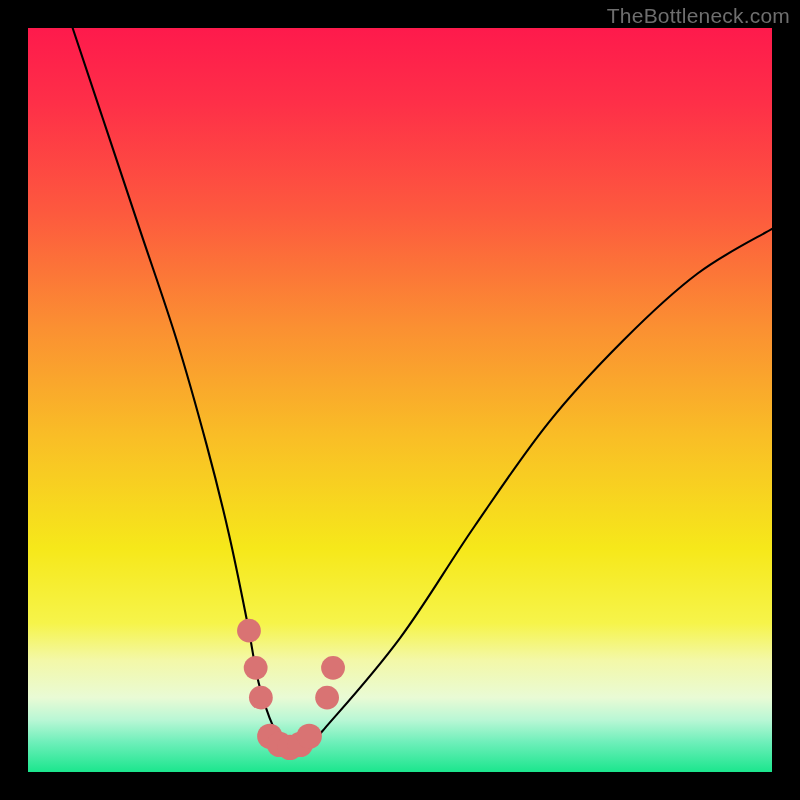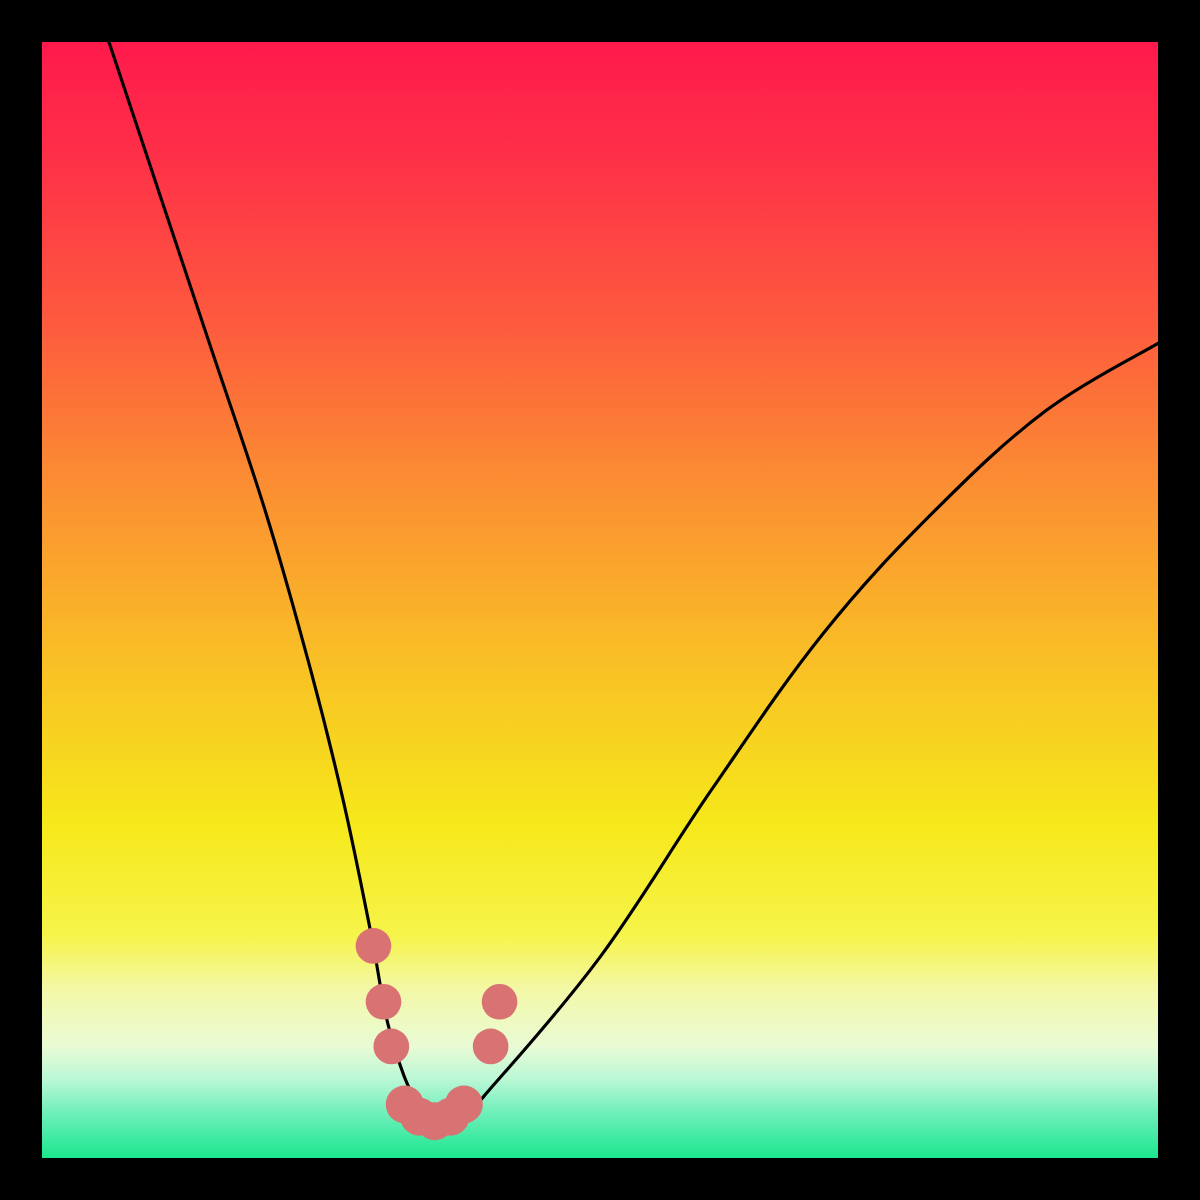--- a/index.html
+++ b/index.html
@@ -85,13 +85,14 @@
           <circle class="marker" cx="241.8" cy="708.288" r="12.648000000000001"></circle>
           <circle class="marker" cx="251.47199999999998" cy="716.472" r="12.648000000000001"></circle>
           <circle class="marker" cx="261.88800000000003" cy="719.448" r="12.648000000000001"></circle>
           <circle class="marker" cx="272.304" cy="716.472" r="12.648000000000001"></circle>
           <circle class="marker" cx="281.23199999999997" cy="708.288" r="12.648000000000001"></circle>
           <circle class="marker" cx="299.088" cy="669.6" r="11.904"></circle>
           <circle class="marker" cx="305.03999999999996" cy="639.84" r="11.904"></circle>
         </g>
     </svg>
   </div>
+  <div class="watermark">TheBottleneck.com</div>
 </div>
 
 </body></html>

